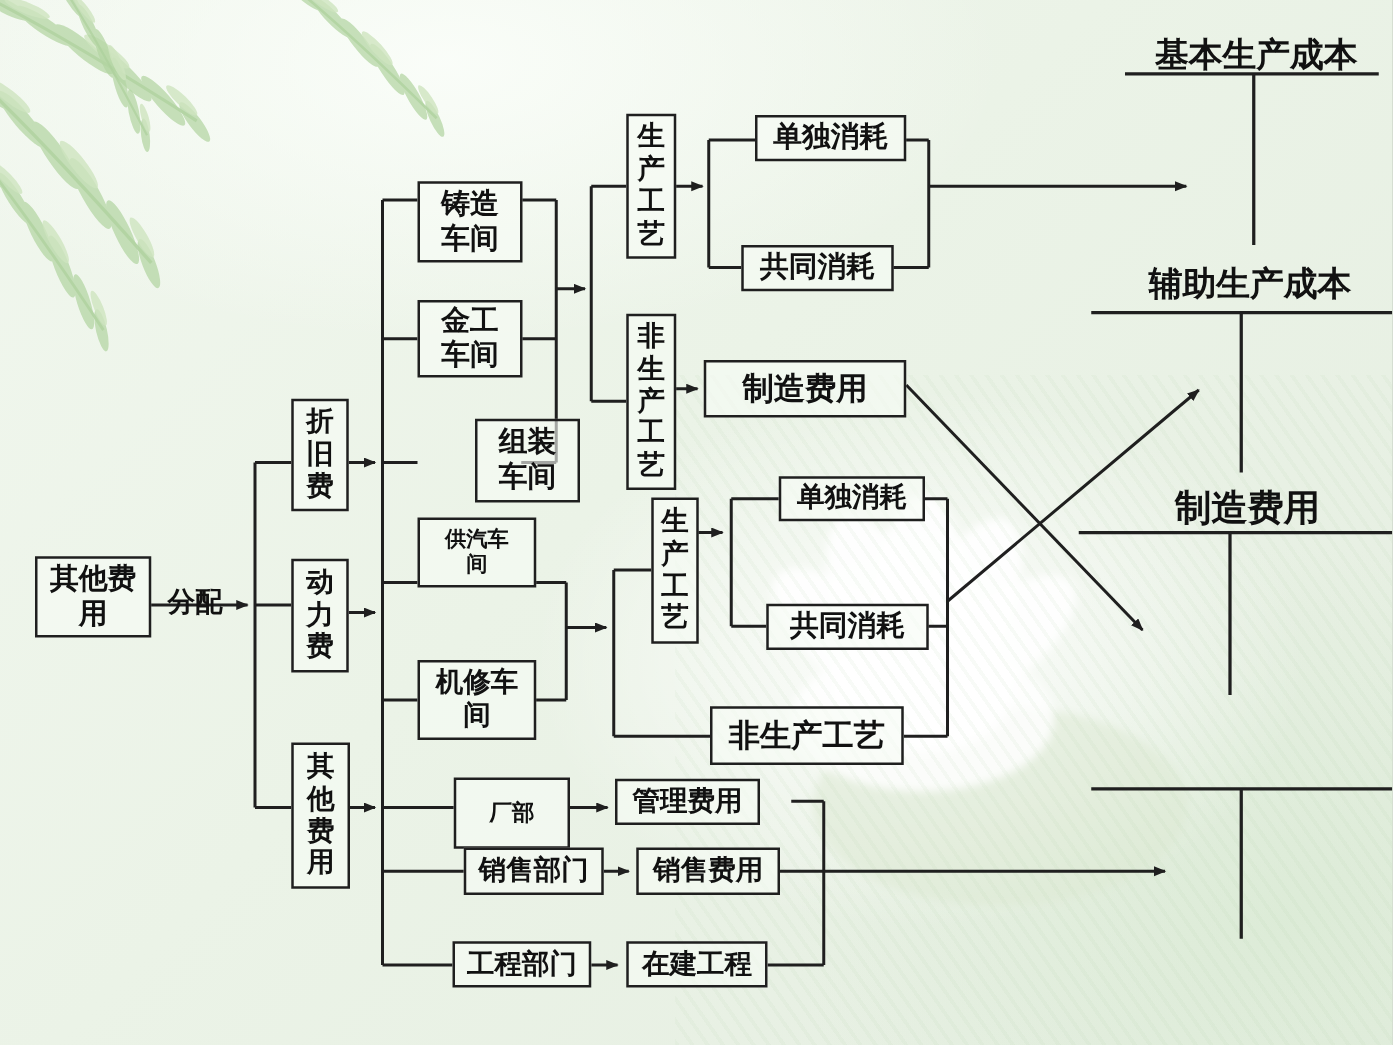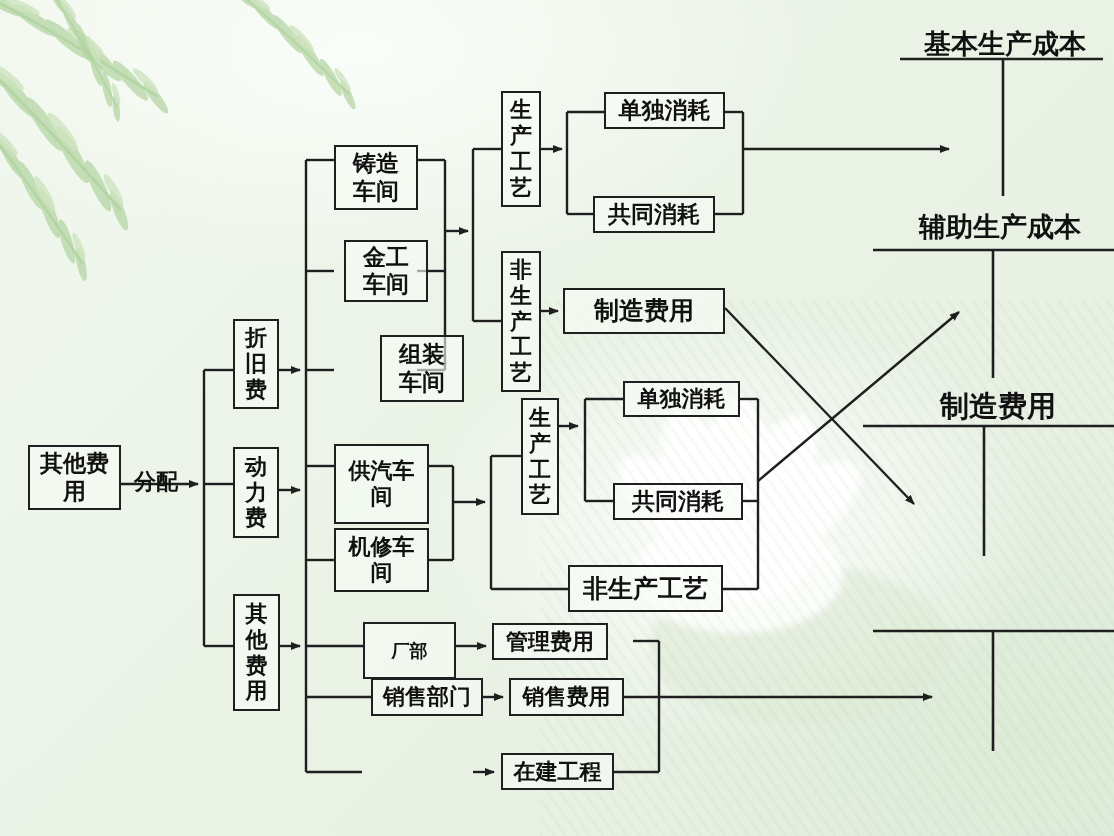--- a/index.html
+++ b/index.html
@@ -200,25 +200,25 @@
   <div class="bx" style="left:233px;top:447px;width:46px;height:91px;font-size:22px;">动
 力
 费</div>
   <div class="bx" style="left:233px;top:594px;width:47px;height:117px;font-size:22px;">其
 他
 费
 用</div>
 
   <div class="bx" style="left:334px;top:145px;width:84px;height:65px;font-size:23px;">铸造
 车间</div>
-  <div class="bx" style="left:344px;top:240px;width:84px;height:62px;font-size:23px;">金工
+  <div class="bx" style="left:334px;top:240px;width:84px;height:62px;font-size:23px;">金工
 车间</div>
   <div class="bx" style="left:334px;top:335px;width:84px;height:67px;font-size:23px;margin-left:46px;">组装
 车间</div>
-  <div class="bx" style="left:334px;top:444px;width:95px;height:80px;font-size:22px;">供汽车
+  <div class="bx" style="left:334px;top:414px;width:95px;height:56px;font-size:17px;">供汽车
 间</div>
   <div class="bx" style="left:334px;top:528px;width:95px;height:64px;font-size:22px;">机修车
 间</div>
 
   <div class="bx" style="left:501px;top:91px;width:40px;height:116px;font-size:22px;">生
 产
 工
 艺</div>
   <div class="bx" style="left:501px;top:251px;width:40px;height:141px;font-size:22px;">非
 生
@@ -234,20 +234,21 @@
   <div class="bx" style="left:521px;top:398px;width:38px;height:117px;font-size:22px;">生
 产
 工
 艺</div>
   <div class="bx" style="left:623px;top:381px;width:117px;height:36px;font-size:22px;">单独消耗</div>
   <div class="bx" style="left:613px;top:483px;width:130px;height:37px;font-size:23px;">共同消耗</div>
   <div class="bx" style="left:568px;top:565px;width:155px;height:47px;font-size:25px;">非生产工艺</div>
 
   <div class="bx" style="left:363px;top:622px;width:93px;height:57px;font-size:18px;">厂部</div>
   <div class="bx" style="left:371px;top:678px;width:112px;height:38px;font-size:22px;">销售部门</div>
+  <div class="bx" style="left:362px;top:753px;width:111px;height:37px;font-size:22px;">工程部门</div>
 
   <div class="bx" style="left:492px;top:623px;width:116px;height:37px;font-size:22px;">管理费用</div>
   <div class="bx" style="left:509px;top:678px;width:115px;height:38px;font-size:22px;">销售费用</div>
   <div class="bx" style="left:501px;top:753px;width:113px;height:37px;font-size:22px;">在建工程</div>
 
   <div class="acct" style="left:880px;top:26px;width:250px;font-size:27px;">基本生产成本</div>
   <div class="acct" style="left:875px;top:209px;width:250px;font-size:27px;">辅助生产成本</div>
   <div class="acct" style="left:873px;top:387px;width:250px;font-size:29px;">制造费用</div>
 
 </div>

